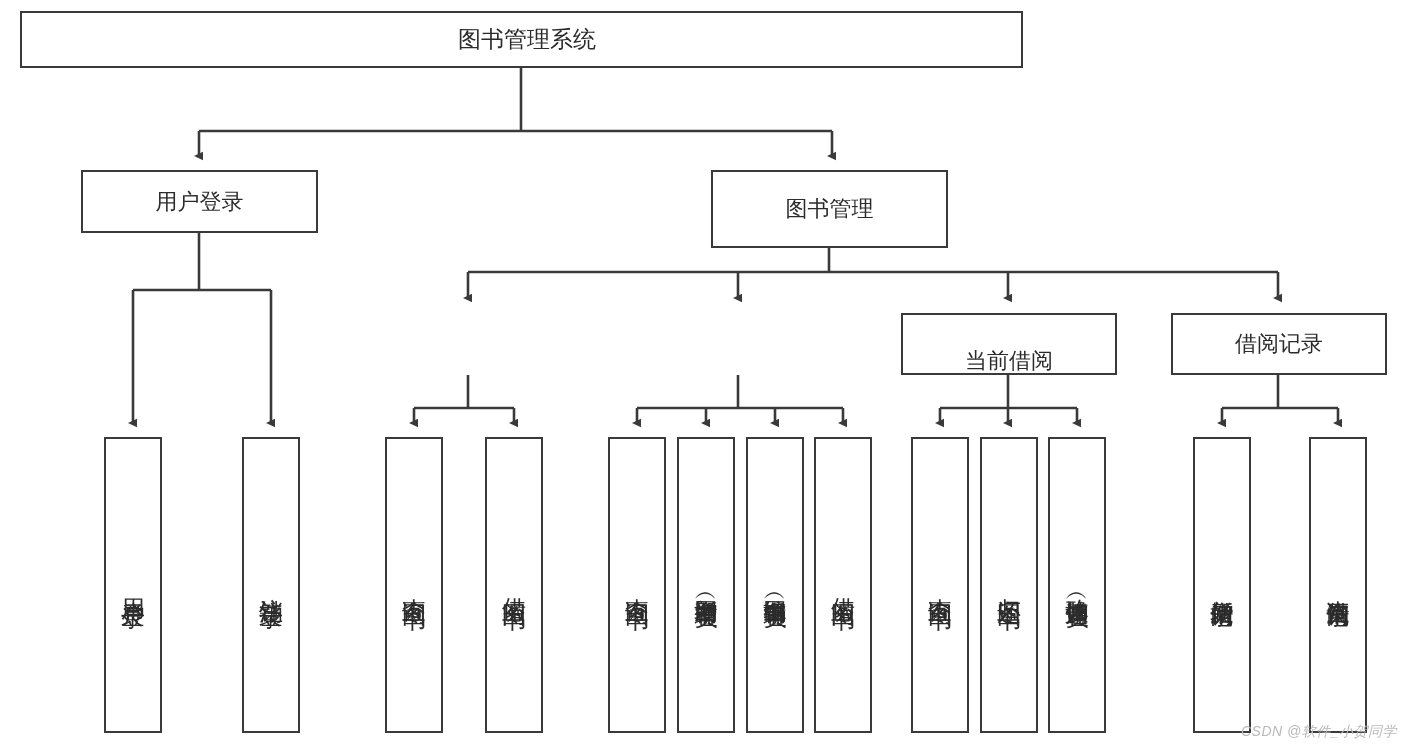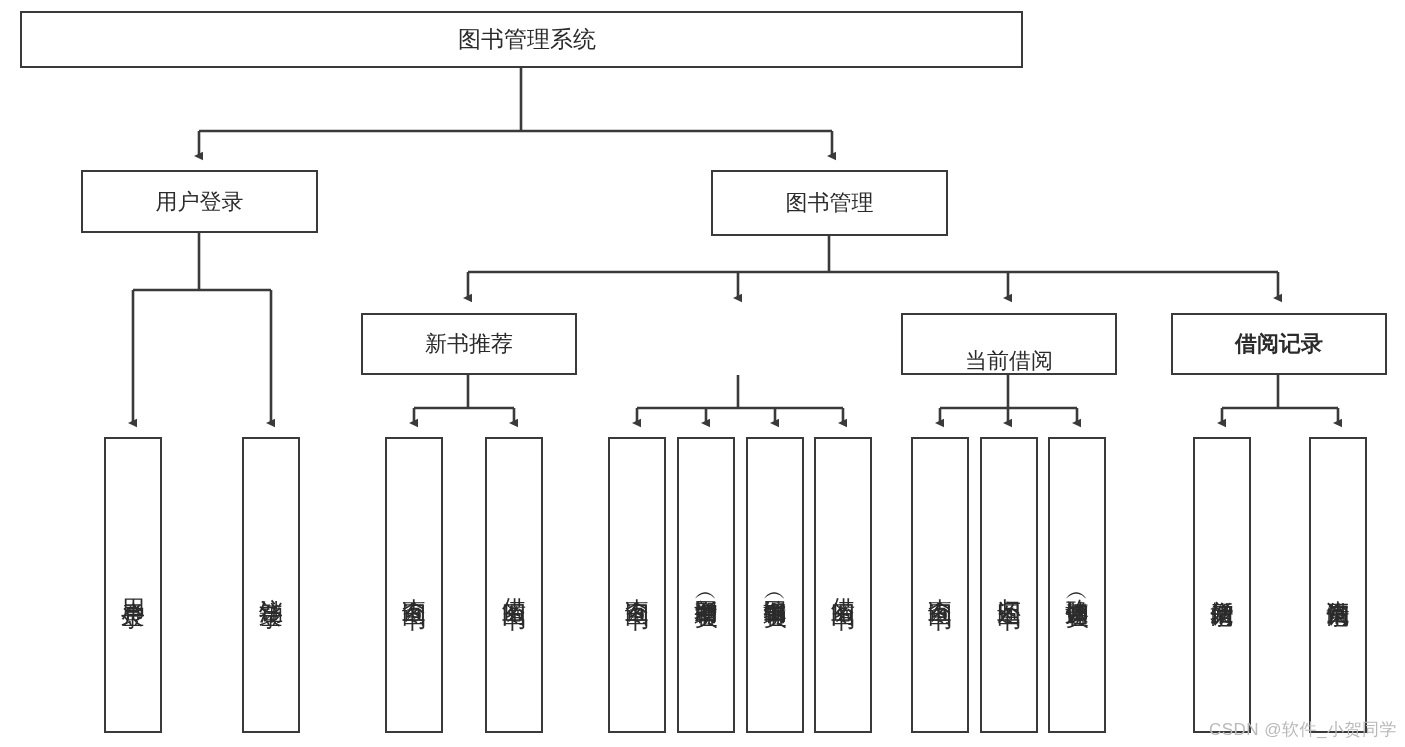--- a/index.html
+++ b/index.html
@@ -62,24 +62,25 @@
     white-space: nowrap;
   }
   .node.vert.long .label {
     font-size: 23px;
     letter-spacing: 1px;
   }
   .watermark {
     position: absolute;
     right: 8px;
     bottom: 6px;
-    font-size: 17px;
+    font-size: 14px;
     color: #b9b9b9;
     white-space: nowrap;
     letter-spacing: 0.5px;
+    font-style: italic;
   }
 </style>
 </head>
 <body>
 
 <div id="canvas">
 
   <svg class="edges" viewBox="0 0 1405 747">
     <defs>
       <marker id="arrow" markerWidth="10" markerHeight="10" refX="5.2" refY="5" orient="auto" markerUnits="userSpaceOnUse">
@@ -130,31 +131,28 @@
     </g>
   </svg>
 
   <div class="node horiz root" style="left:20px; top:11px; width:1003px; height:57px;padding-left:11px;">
     <span class="label">图书管理系统</span>
   </div>
 
   <div class="node horiz" style="left:81px; top:170px; width:237px; height:63px;">
     <span class="label">用户登录</span>
   </div>
-  <div class="node horiz" style="left:711px; top:170px; width:237px; height:66px;">
+  <div class="node horiz" style="left:711px; top:170px; width:237px; height:78px;">
     <span class="label">图书管理</span>
   </div>
 
-  <div class="node horiz" style="left:361px; top:313px; width:216px; height:62px;">
-    <span class="label">新书推荐</span>
-  </div>
   <div class="node horiz" style="left:901px; top:313px; width:216px; height:62px;align-items:flex-end;">
     <span class="label">当前借阅</span>
   </div>
-  <div class="node horiz" style="left:1171px; top:313px; width:216px; height:62px;font-weight:bold;">
+  <div class="node horiz" style="left:1171px; top:313px; width:216px; height:62px;">
     <span class="label">借阅记录</span>
   </div>
 
   <div class="node vert" style="left:104px; top:437px; width:58px; height:296px;">
     <span class="label">用户登录</span>
   </div>
   <div class="node vert" style="left:242px; top:437px; width:58px; height:296px;">
     <span class="label">注销登录</span>
   </div>
 

